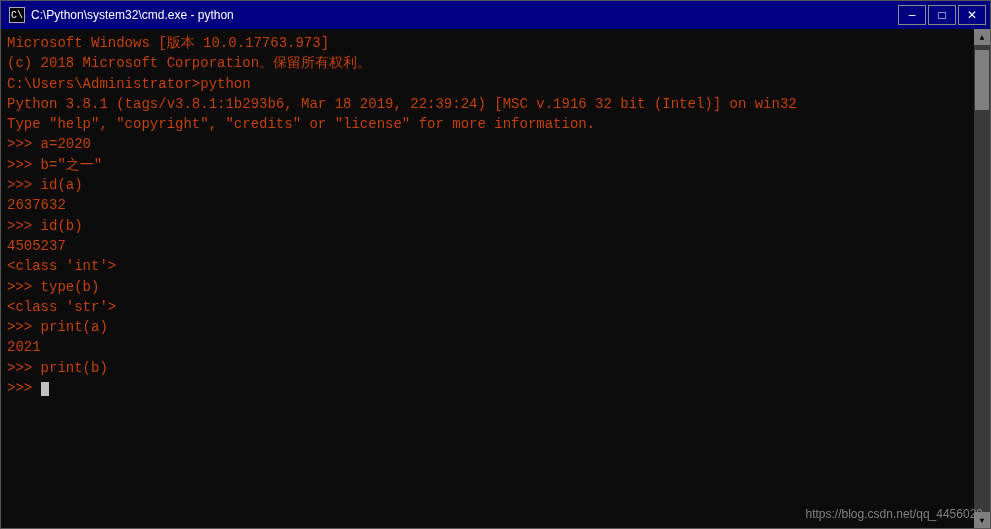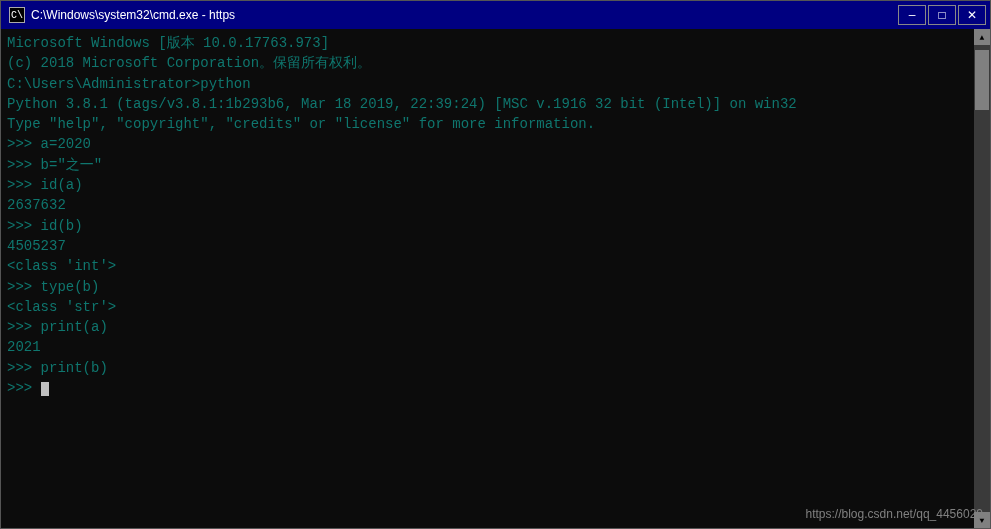--- a/index.html
+++ b/index.html
@@ -121,21 +121,21 @@
     }
 
     .line {
       color: #c0c0c0;
       font-size: 14px;
       line-height: 1.45;
       white-space: pre;
       font-family: 'Courier New', Courier, monospace;
     }
 
-    .line.white { color: #0f766e; }
+    .line.white { color: #c2410c; }
 
     .watermark {
       position: absolute;
       bottom: 8px;
       right: 8px;
       color: #808080;
       font-size: 12px;
       font-family: Arial, sans-serif;
     }
 
@@ -152,21 +152,21 @@
       50% { opacity: 0; }
     }
   </style>
 </head>
 <body>
 
 <div class="window">
   <div class="title-bar">
     <div class="title-bar-left">
       <div class="title-bar-icon">C\</div>
-      <span class="title-bar-text">C:\Windows\system32\cmd.exe - https</span>
+      <span class="title-bar-text">C:\Python\system32\cmd.exe - python</span>
     </div>
     <div class="title-bar-controls">
       <div class="title-bar-btn">–</div>
       <div class="title-bar-btn">□</div>
       <div class="title-bar-btn close">✕</div>
     </div>
   </div>
 
   <div class="console-area">
     <div class="console-content" id="console-output">

